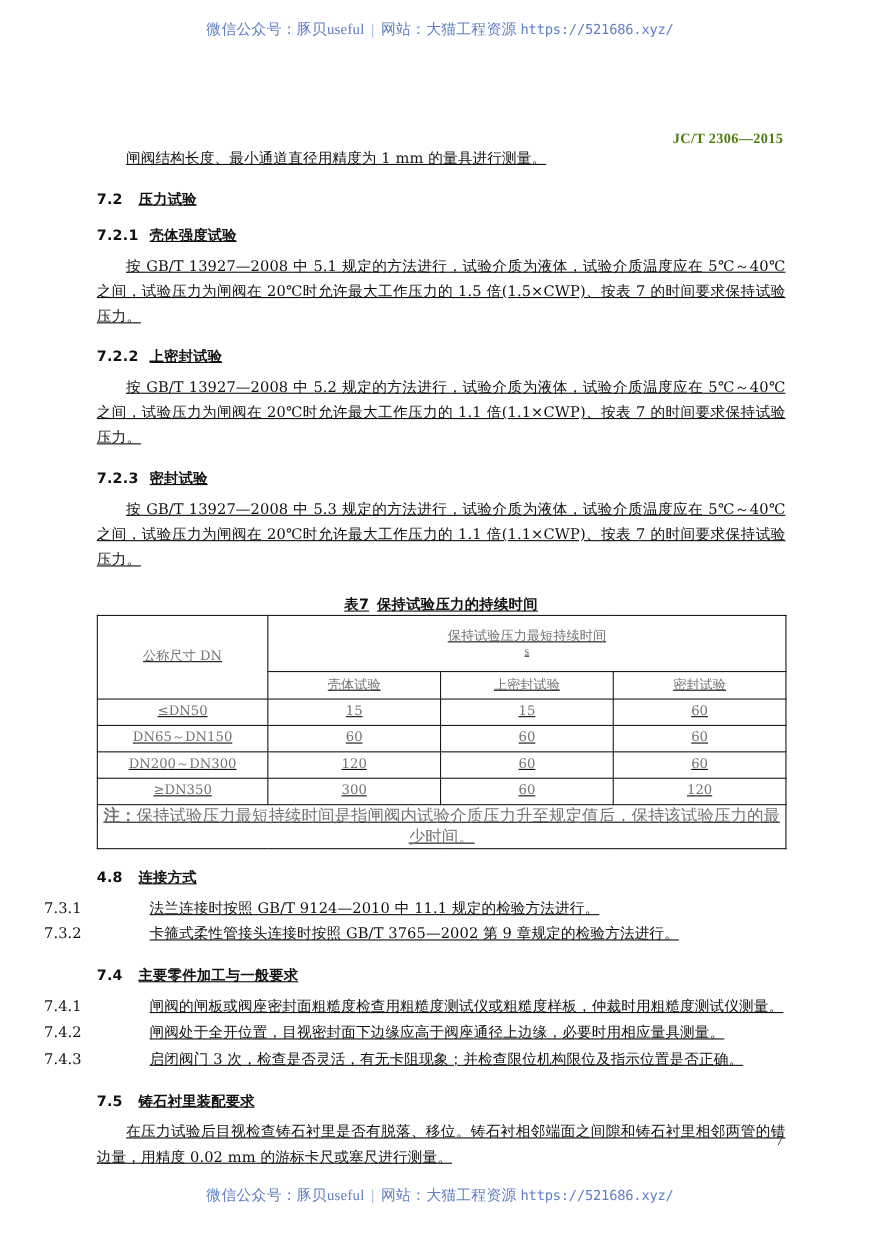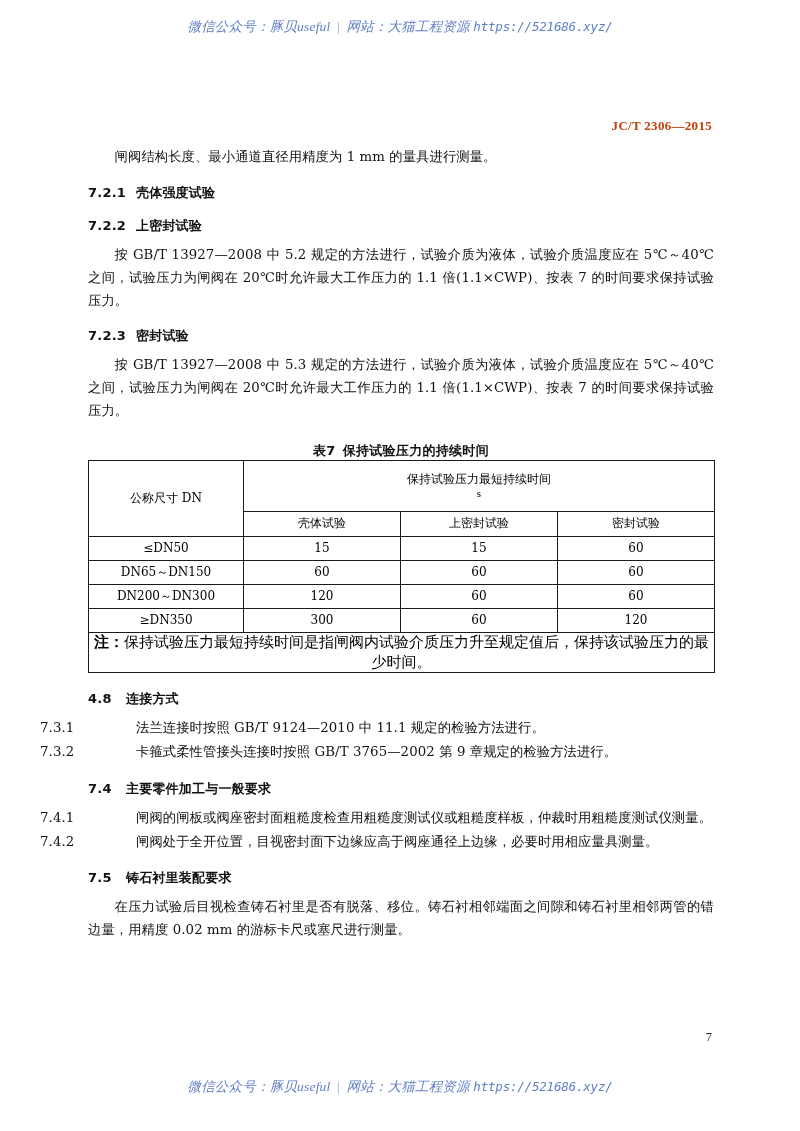--- a/index.html
+++ b/index.html
@@ -20,21 +20,20 @@
   .watermark {
     position: absolute;
     left: 0;
     width: 800px;
     text-align: center;
     color: #5f7fc4;
     font-family: "Liberation Serif", "DejaVu Serif", serif;
     font-size: 13.5px;
     letter-spacing: 0.2px;
     white-space: nowrap;
-    font-style: italic;
   }
   .watermark .sep {
     color: #8aa3d4;
     padding: 0 6px;
   }
   .watermark .url {
     font-family: "DejaVu Sans Mono", "Liberation Mono", monospace;
     font-size: 12.5px;
     letter-spacing: -0.2px;
   }
@@ -43,29 +42,30 @@
 
   
   #page-header {
     position: absolute;
     top: 118px;
     right: 88px;
     font-family: "Liberation Serif", "DejaVu Serif", serif;
     font-weight: bold;
     font-size: 13px;
     letter-spacing: 0.3px;
-    color: #c2410c;
+    color: #4d7c0f;
   }
 
   
   #content {
     position: absolute;
     left: 88px;
-    top: 146px;
+    top: 134px;
     width: 626px;
+    text-decoration: underline;
   }
 
   p, h2, h3 { margin: 0; }
 
   .para {
     font-size: 13.3px;
     line-height: 1.72;
     text-align: justify;
     text-indent: 2em;
     margin-bottom: 2px;
@@ -125,21 +125,21 @@
     table-layout: fixed;
     font-size: 12px;
   }
   table.spec th, table.spec td {
     border: 1px solid #1a1a1a;
     text-align: center;
     vertical-align: middle;
     font-weight: normal;
     padding: 0;
     line-height: 1.3;
-    color: #000000;
+    color: #737373;
   }
   .rowh   { height: 25px; }
   .rowsub { height: 25px; }
   .rowd   { height: 24px; }
   .rownote{ height: 27px; }
 
   td.note {
     text-align: left;
     padding-left: 26px;
     font-size: 15px;
@@ -178,24 +178,28 @@
 <div class="watermark" id="watermark-top">
   <span>微信公众号：豚贝useful</span><span class="sep">|</span><span>网站：大猫工程资源</span>&nbsp;<span class="url">https://521686.xyz/</span>
 </div>
 
 <div id="page-header">JC/T 2306—2015</div>
 
 <div id="content">
 
   <p class="para">闸阀结构长度、最小通道直径用精度为 1 mm 的量具进行测量。</p>
 
+  <h2 class="sec-h">
+    <span class="num">7.2</span><span>压力试验</span>
+  </h2>
 
   <h3 class="sec-h level3">
     <span class="num">7.2.1</span><span>壳体强度试验</span>
   </h3>
+  <p class="para">按 GB/T 13927—2008 中 5.1 规定的方法进行，试验介质为液体，试验介质温度应在 5℃～40℃之间，试验压力为闸阀在 20℃时允许最大工作压力的 1.5 倍(1.5×CWP)、按表 7 的时间要求保持试验压力。</p>
 
   <h3 class="sec-h level3">
     <span class="num">7.2.2</span><span>上密封试验</span>
   </h3>
   <p class="para">按 GB/T 13927—2008 中 5.2 规定的方法进行，试验介质为液体，试验介质温度应在 5℃～40℃之间，试验压力为闸阀在 20℃时允许最大工作压力的 1.1 倍(1.1×CWP)、按表 7 的时间要求保持试验压力。</p>
 
   <h3 class="sec-h level3">
     <span class="num">7.2.3</span><span>密封试验</span>
   </h3>
   <p class="para">按 GB/T 13927—2008 中 5.3 规定的方法进行，试验介质为液体，试验介质温度应在 5℃～40℃之间，试验压力为闸阀在 20℃时允许最大工作压力的 1.1 倍(1.1×CWP)、按表 7 的时间要求保持试验压力。</p>
@@ -272,20 +276,23 @@
 
   <h2 class="sec-h" style="margin-top:16px">
     <span class="num">7.4</span><span>主要零件加工与一般要求</span>
   </h2>
   <p class="numbered hang">
     <span class="num">7.4.1</span><span class="body">闸阀的闸板或阀座密封面粗糙度检查用粗糙度测试仪或粗糙度样板，仲裁时用粗糙度测试仪测量。</span>
   </p>
   <p class="numbered hang">
     <span class="num">7.4.2</span><span class="body">闸阀处于全开位置，目视密封面下边缘应高于阀座通径上边缘，必要时用相应量具测量。</span>
   </p>
+  <p class="numbered hang">
+    <span class="num">7.4.3</span><span class="body">启闭阀门 3 次，检查是否灵活，有无卡阻现象；并检查限位机构限位及指示位置是否正确。</span>
+  </p>
 
   <h2 class="sec-h" style="margin-top:16px">
     <span class="num">7.5</span><span>铸石衬里装配要求</span>
   </h2>
   <p class="para">在压力试验后目视检查铸石衬里是否有脱落、移位。铸石衬相邻端面之间隙和铸石衬里相邻两管的错边量，用精度 0.02 mm 的游标卡尺或塞尺进行测量。</p>
 
 </div>
 
 <div id="page-number">7</div>
 

